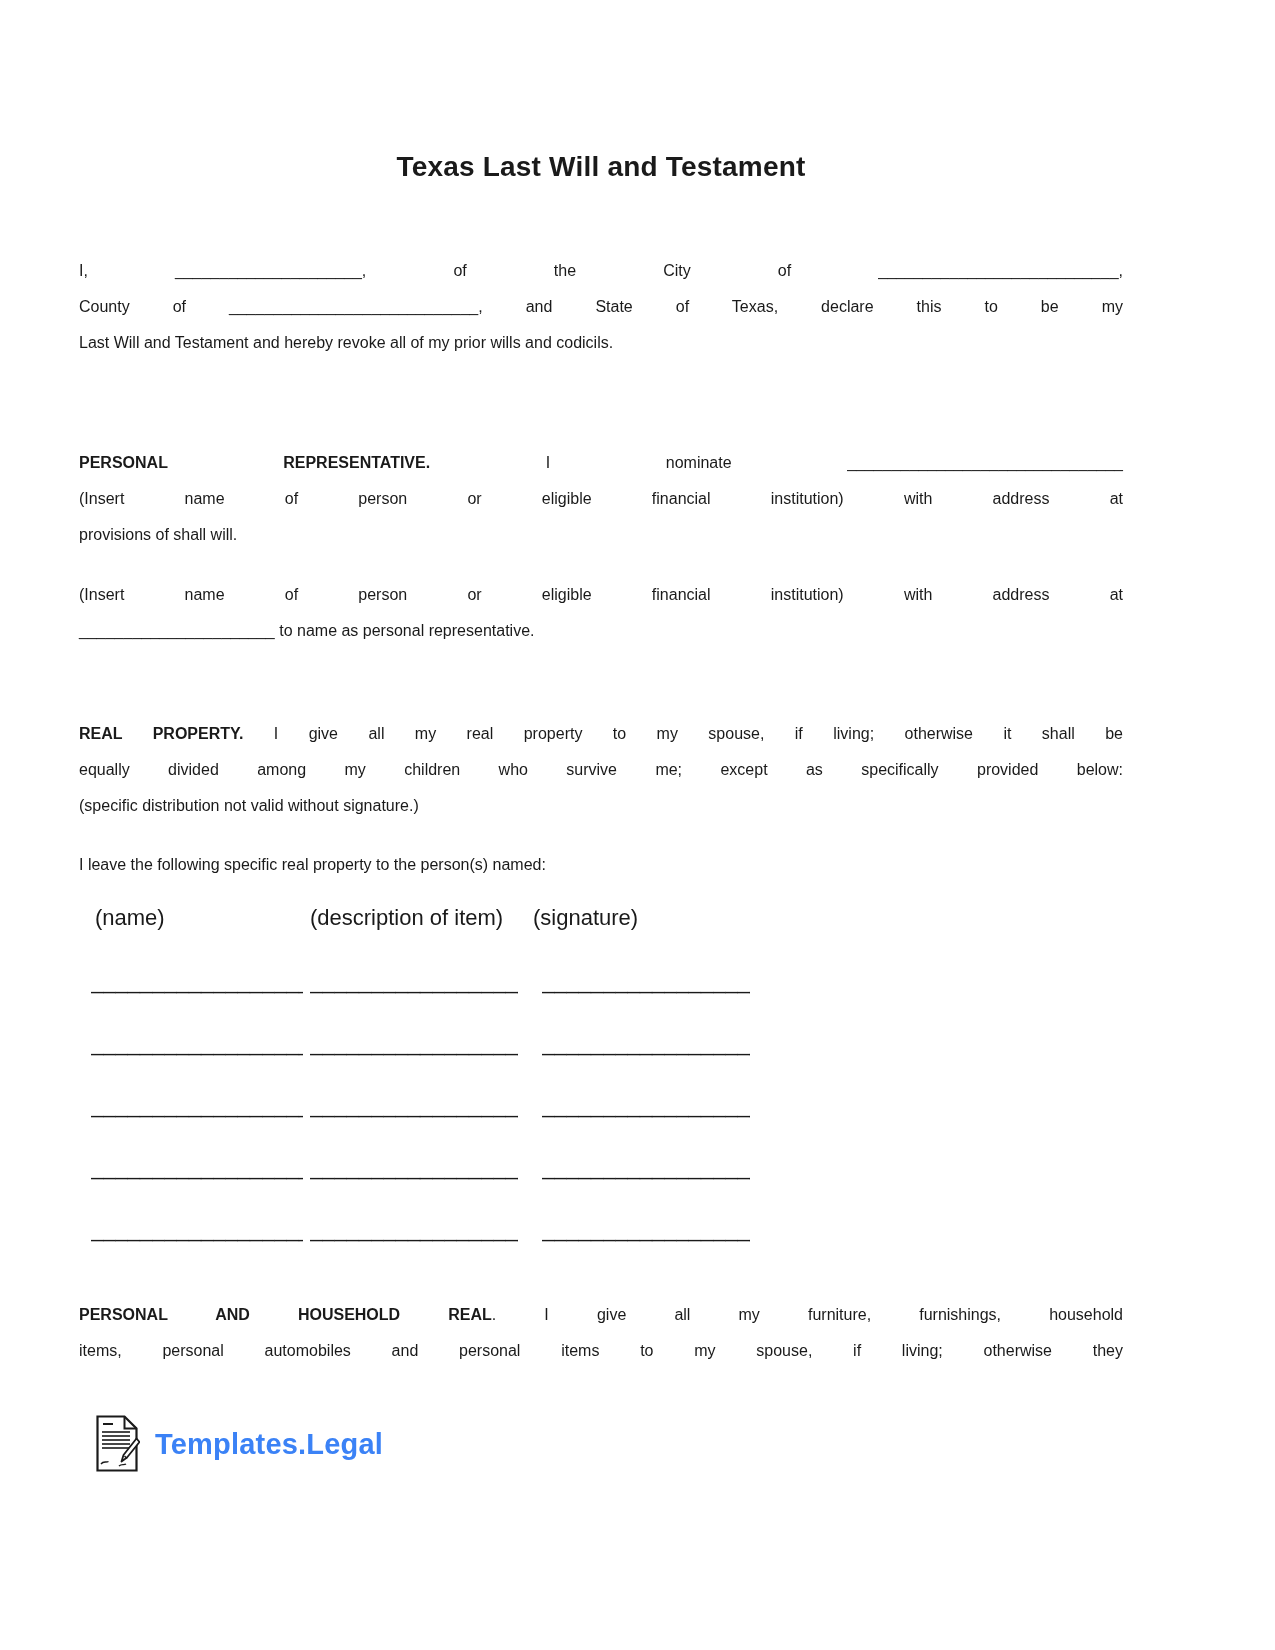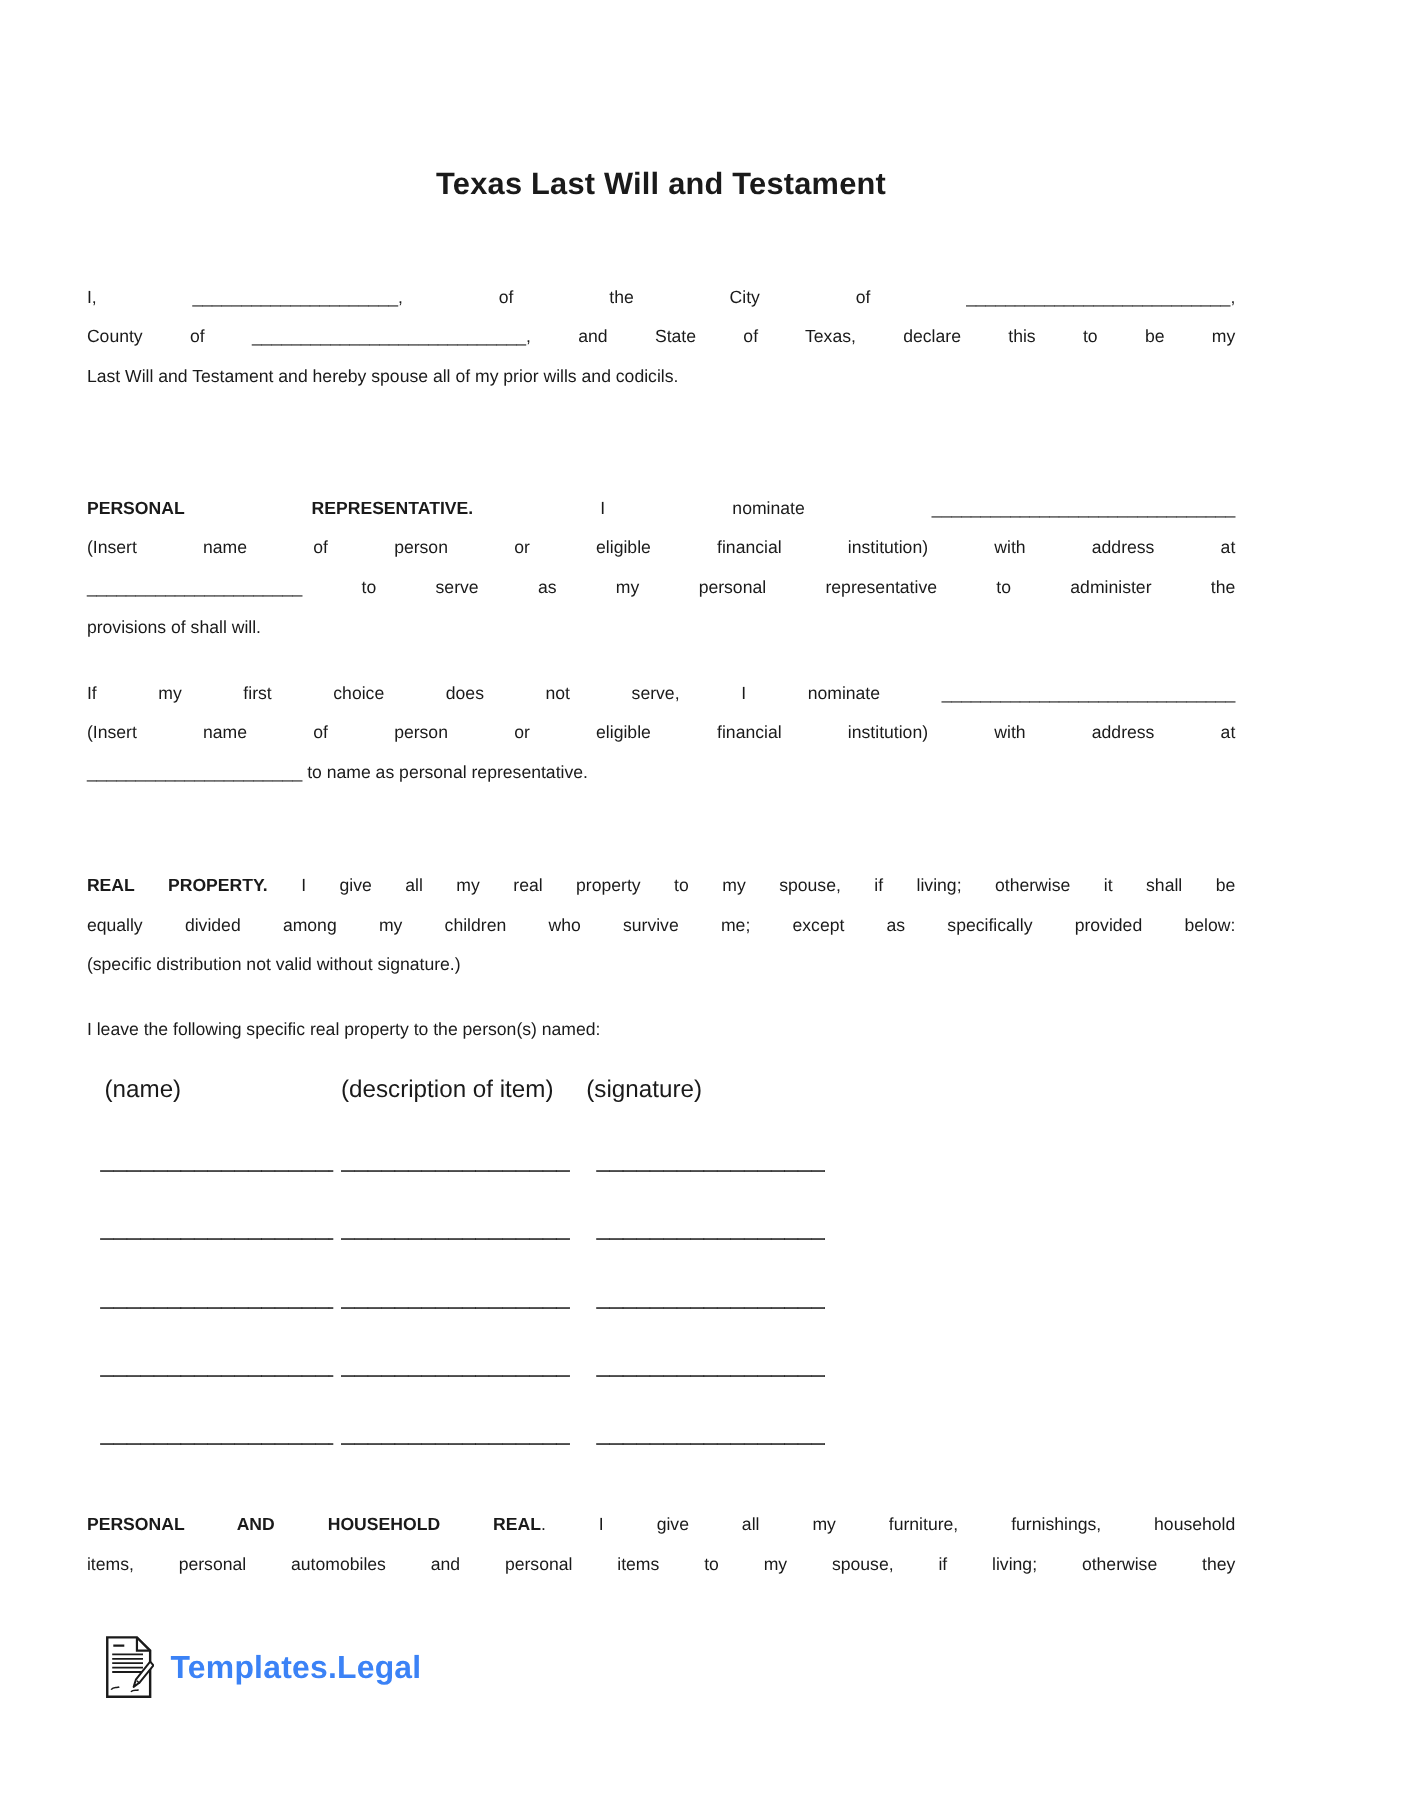--- a/index.html
+++ b/index.html
@@ -102,32 +102,30 @@
 </head>
 <body>
 
 <div class="page">
 
   <h1 class="title">Texas Last Will and Testament</h1>
 
   <div class="para mb-intro">
     <div class="line jl">I, _____________________, of the City of ___________________________,</div>
     <div class="line jl">County of ____________________________, and State of Texas, declare this to be my</div>
-    <div class="line">Last Will and Testament and hereby spouse all of my prior wills and codicils.</div>
+    <div class="line">Last Will and Testament and hereby revoke all of my prior wills and codicils.</div>
   </div>
 
   <div class="para mb-pr1">
     <div class="line jl"><b class="sh">PERSONAL REPRESENTATIVE.</b> <span>I nominate _______________________________</span></div>
     <div class="line jl">(Insert name of person or eligible financial institution) with address at</div>
-    <div class="line jl">______________________ to serve as my personal representative to administer the</div>
     <div class="line">provisions of shall will.</div>
   </div>
 
   <div class="para mb-pr2">
-    <div class="line jl">If my first choice does not serve, I nominate ______________________________</div>
     <div class="line jl">(Insert name of person or eligible financial institution) with address at</div>
     <div class="line">______________________ to name as personal representative.</div>
   </div>
 
   <div class="para mb-rp">
     <div class="line jl"><b class="sh">REAL PROPERTY.</b> <span>I give all my real property to my spouse, if living; otherwise it shall be</span></div>
     <div class="line jl">equally divided among my children who survive me; except as specifically provided below:</div>
     <div class="line">(specific distribution not valid without signature.)</div>
   </div>
 

